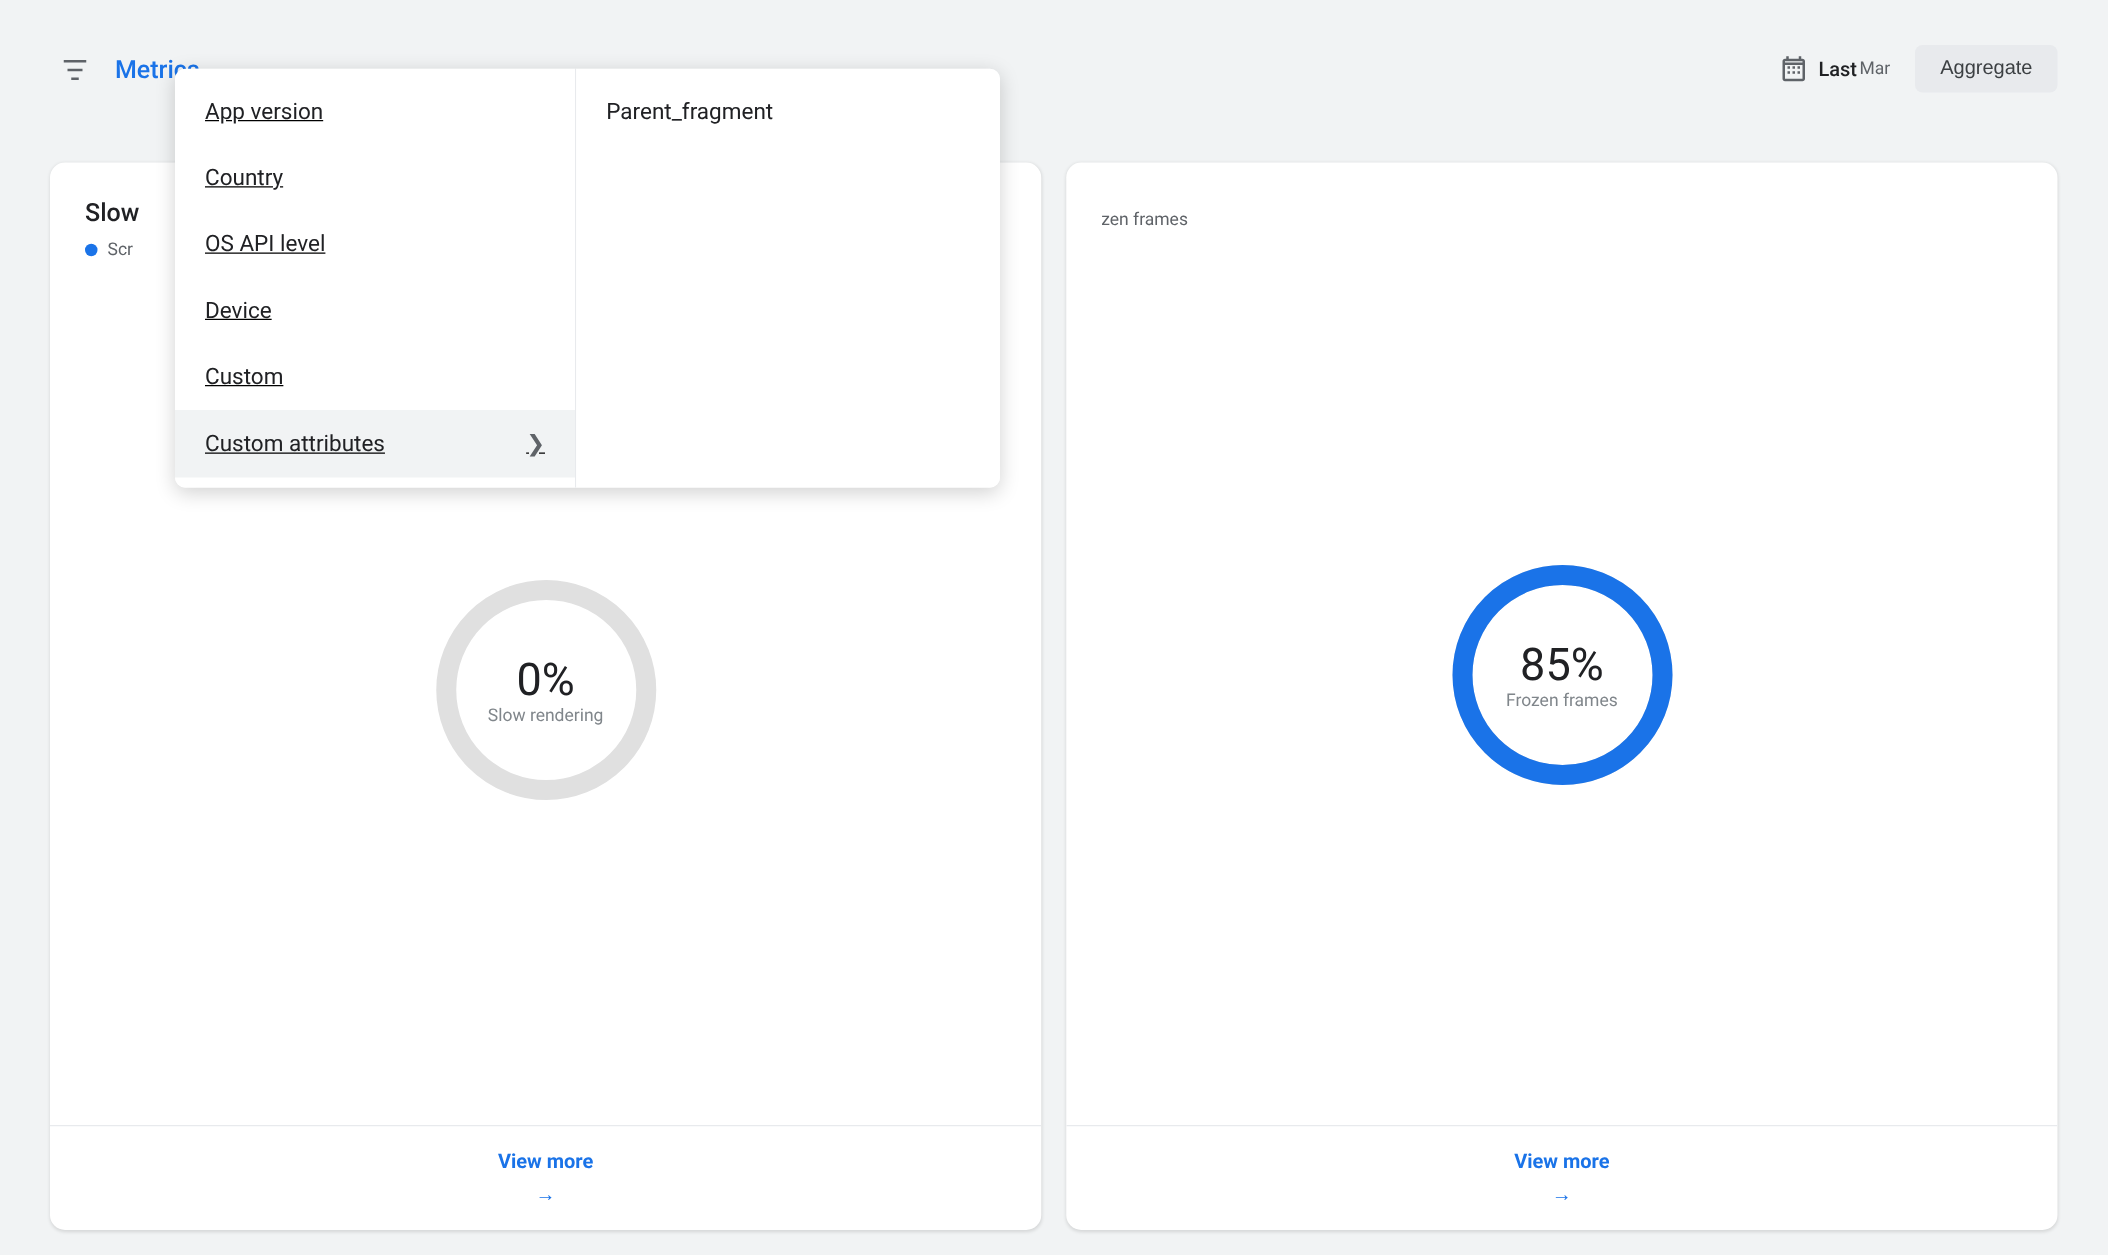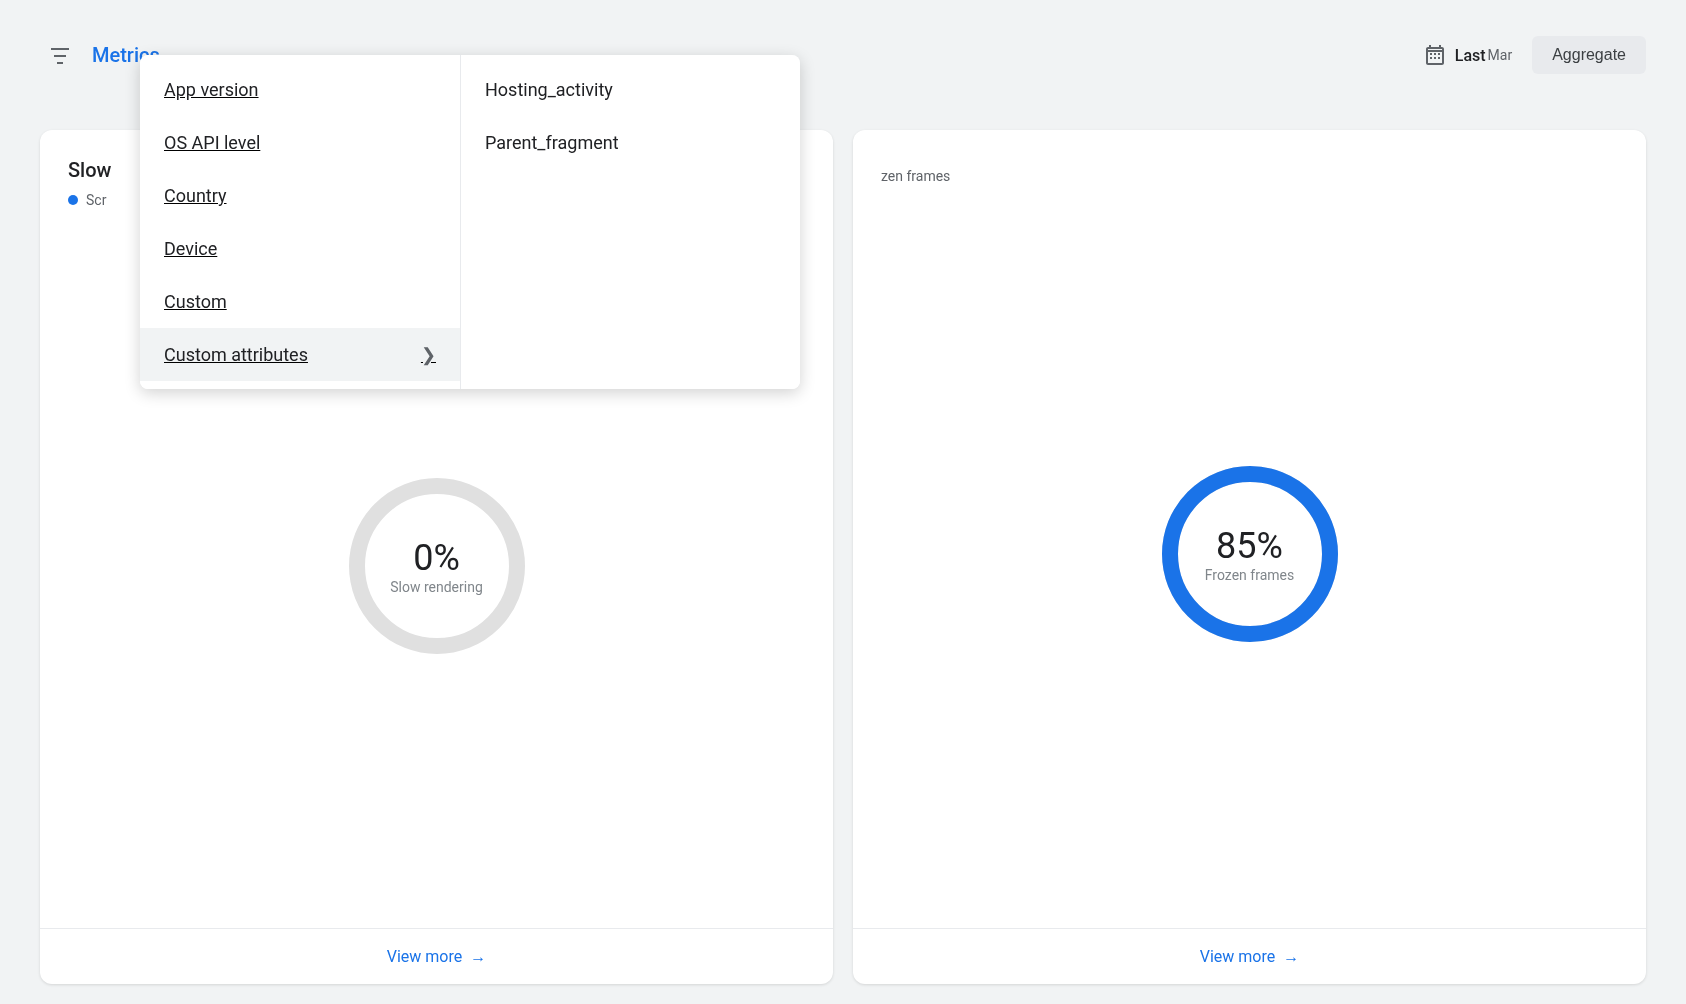--- a/index.html
+++ b/index.html
@@ -192,26 +192,27 @@
       border-top: 1px solid #e8eaed;
       padding: 18px 28px;
       display: flex;
       align-items: center;
       justify-content: center;
     }
 
     .view-more-link {
       color: #1a73e8;
       font-size: 16px;
-      font-weight: 400;
+      font-weight: 700;
       text-decoration: none;
       display: flex;
       align-items: center;
       gap: 8px;
       cursor: pointer;
+      flex-direction: column;
     }
 
     
     .dropdown-container {
       position: absolute;
       top: 55px;
       left: 140px;
       z-index: 100;
       display: flex;
       box-shadow: 0 4px 16px rgba(0,0,0,0.18);
@@ -347,36 +348,35 @@
 </div>
 
 <div class="dropdown-container">
   <div class="dropdown-main">
 
     <div id="main-menu-items">
         <div class="menu-item">
           <span>App version</span>
         </div>
         <div class="menu-item">
+          <span>Country</span>
+        </div>
+        <div class="menu-item">
           <span>OS API level</span>
-        </div>
-        <div class="menu-item">
-          <span>Country</span>
         </div>
         <div class="menu-item">
           <span>Device</span>
         </div>
         <div class="menu-item">
           <span>Custom</span>
         </div>
         <div class="menu-item active">
           <span>Custom attributes</span>
           <span class="chevron">❯</span>
         </div>
       </div>
   </div>
   <div class="dropdown-sub">
     <div id="sub-menu-items">
-        <div class="sub-menu-item">Hosting_activity</div>
         <div class="sub-menu-item">Parent_fragment</div>
       </div>
   </div>
 </div>
 
 </body></html>

